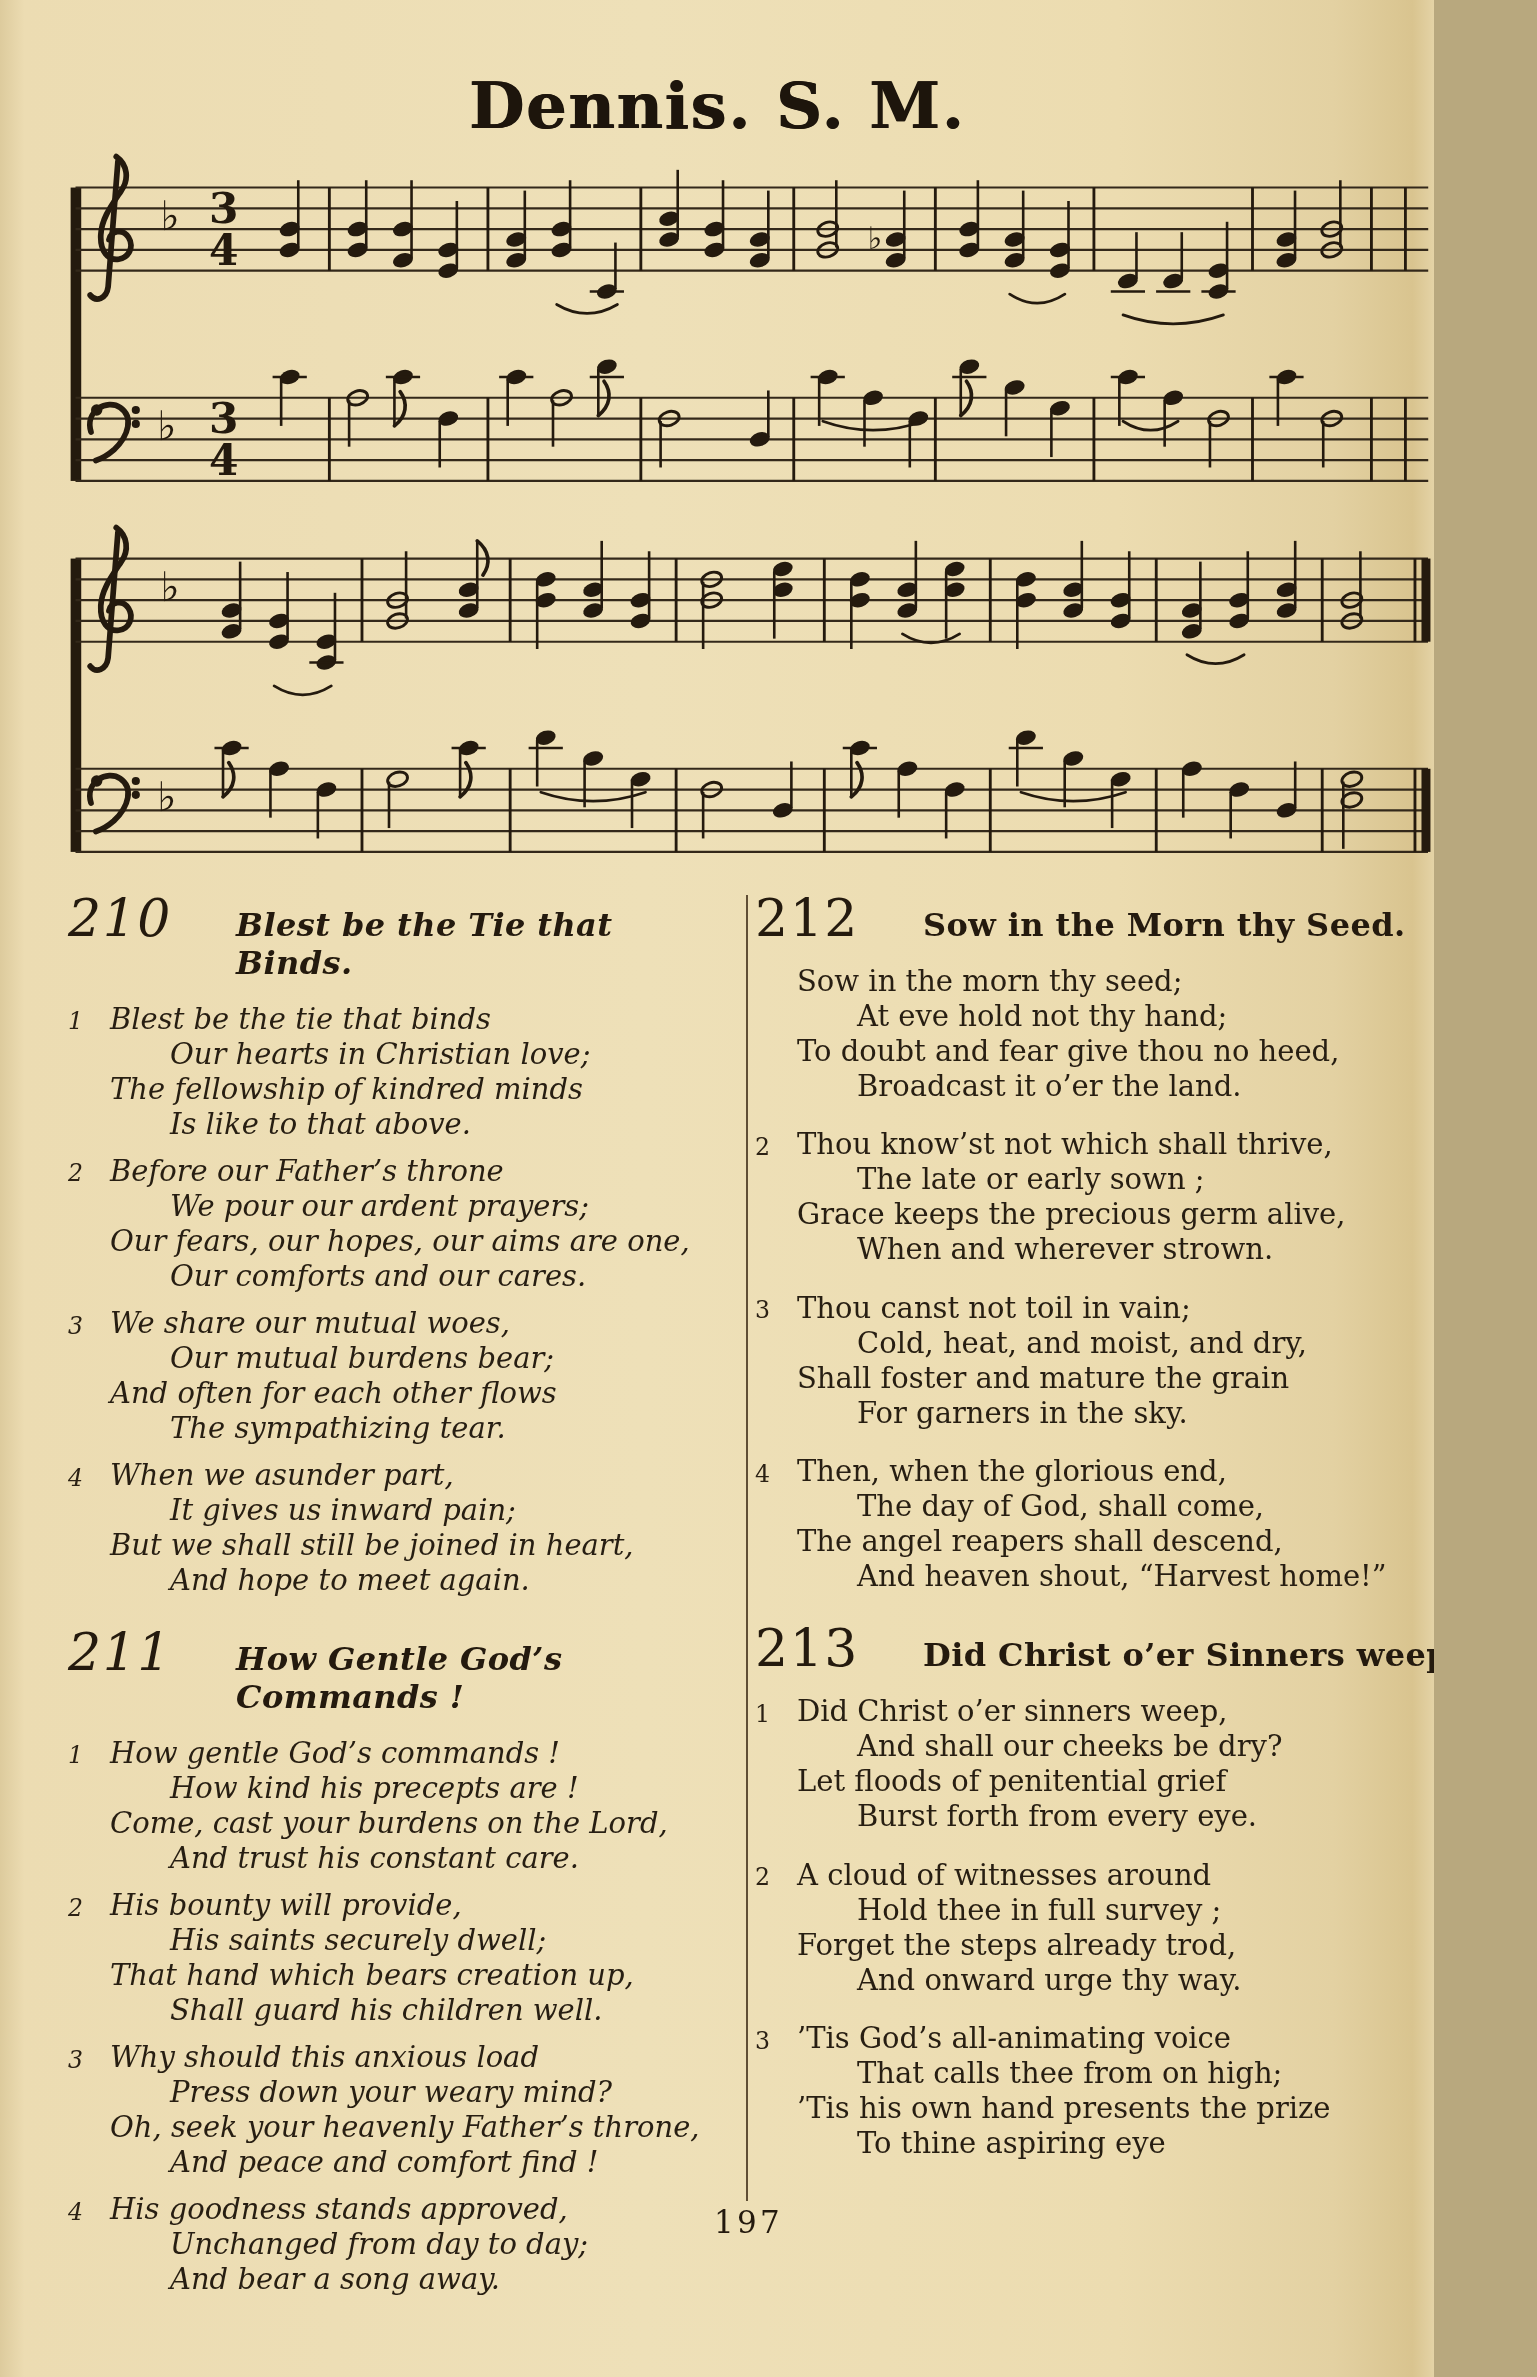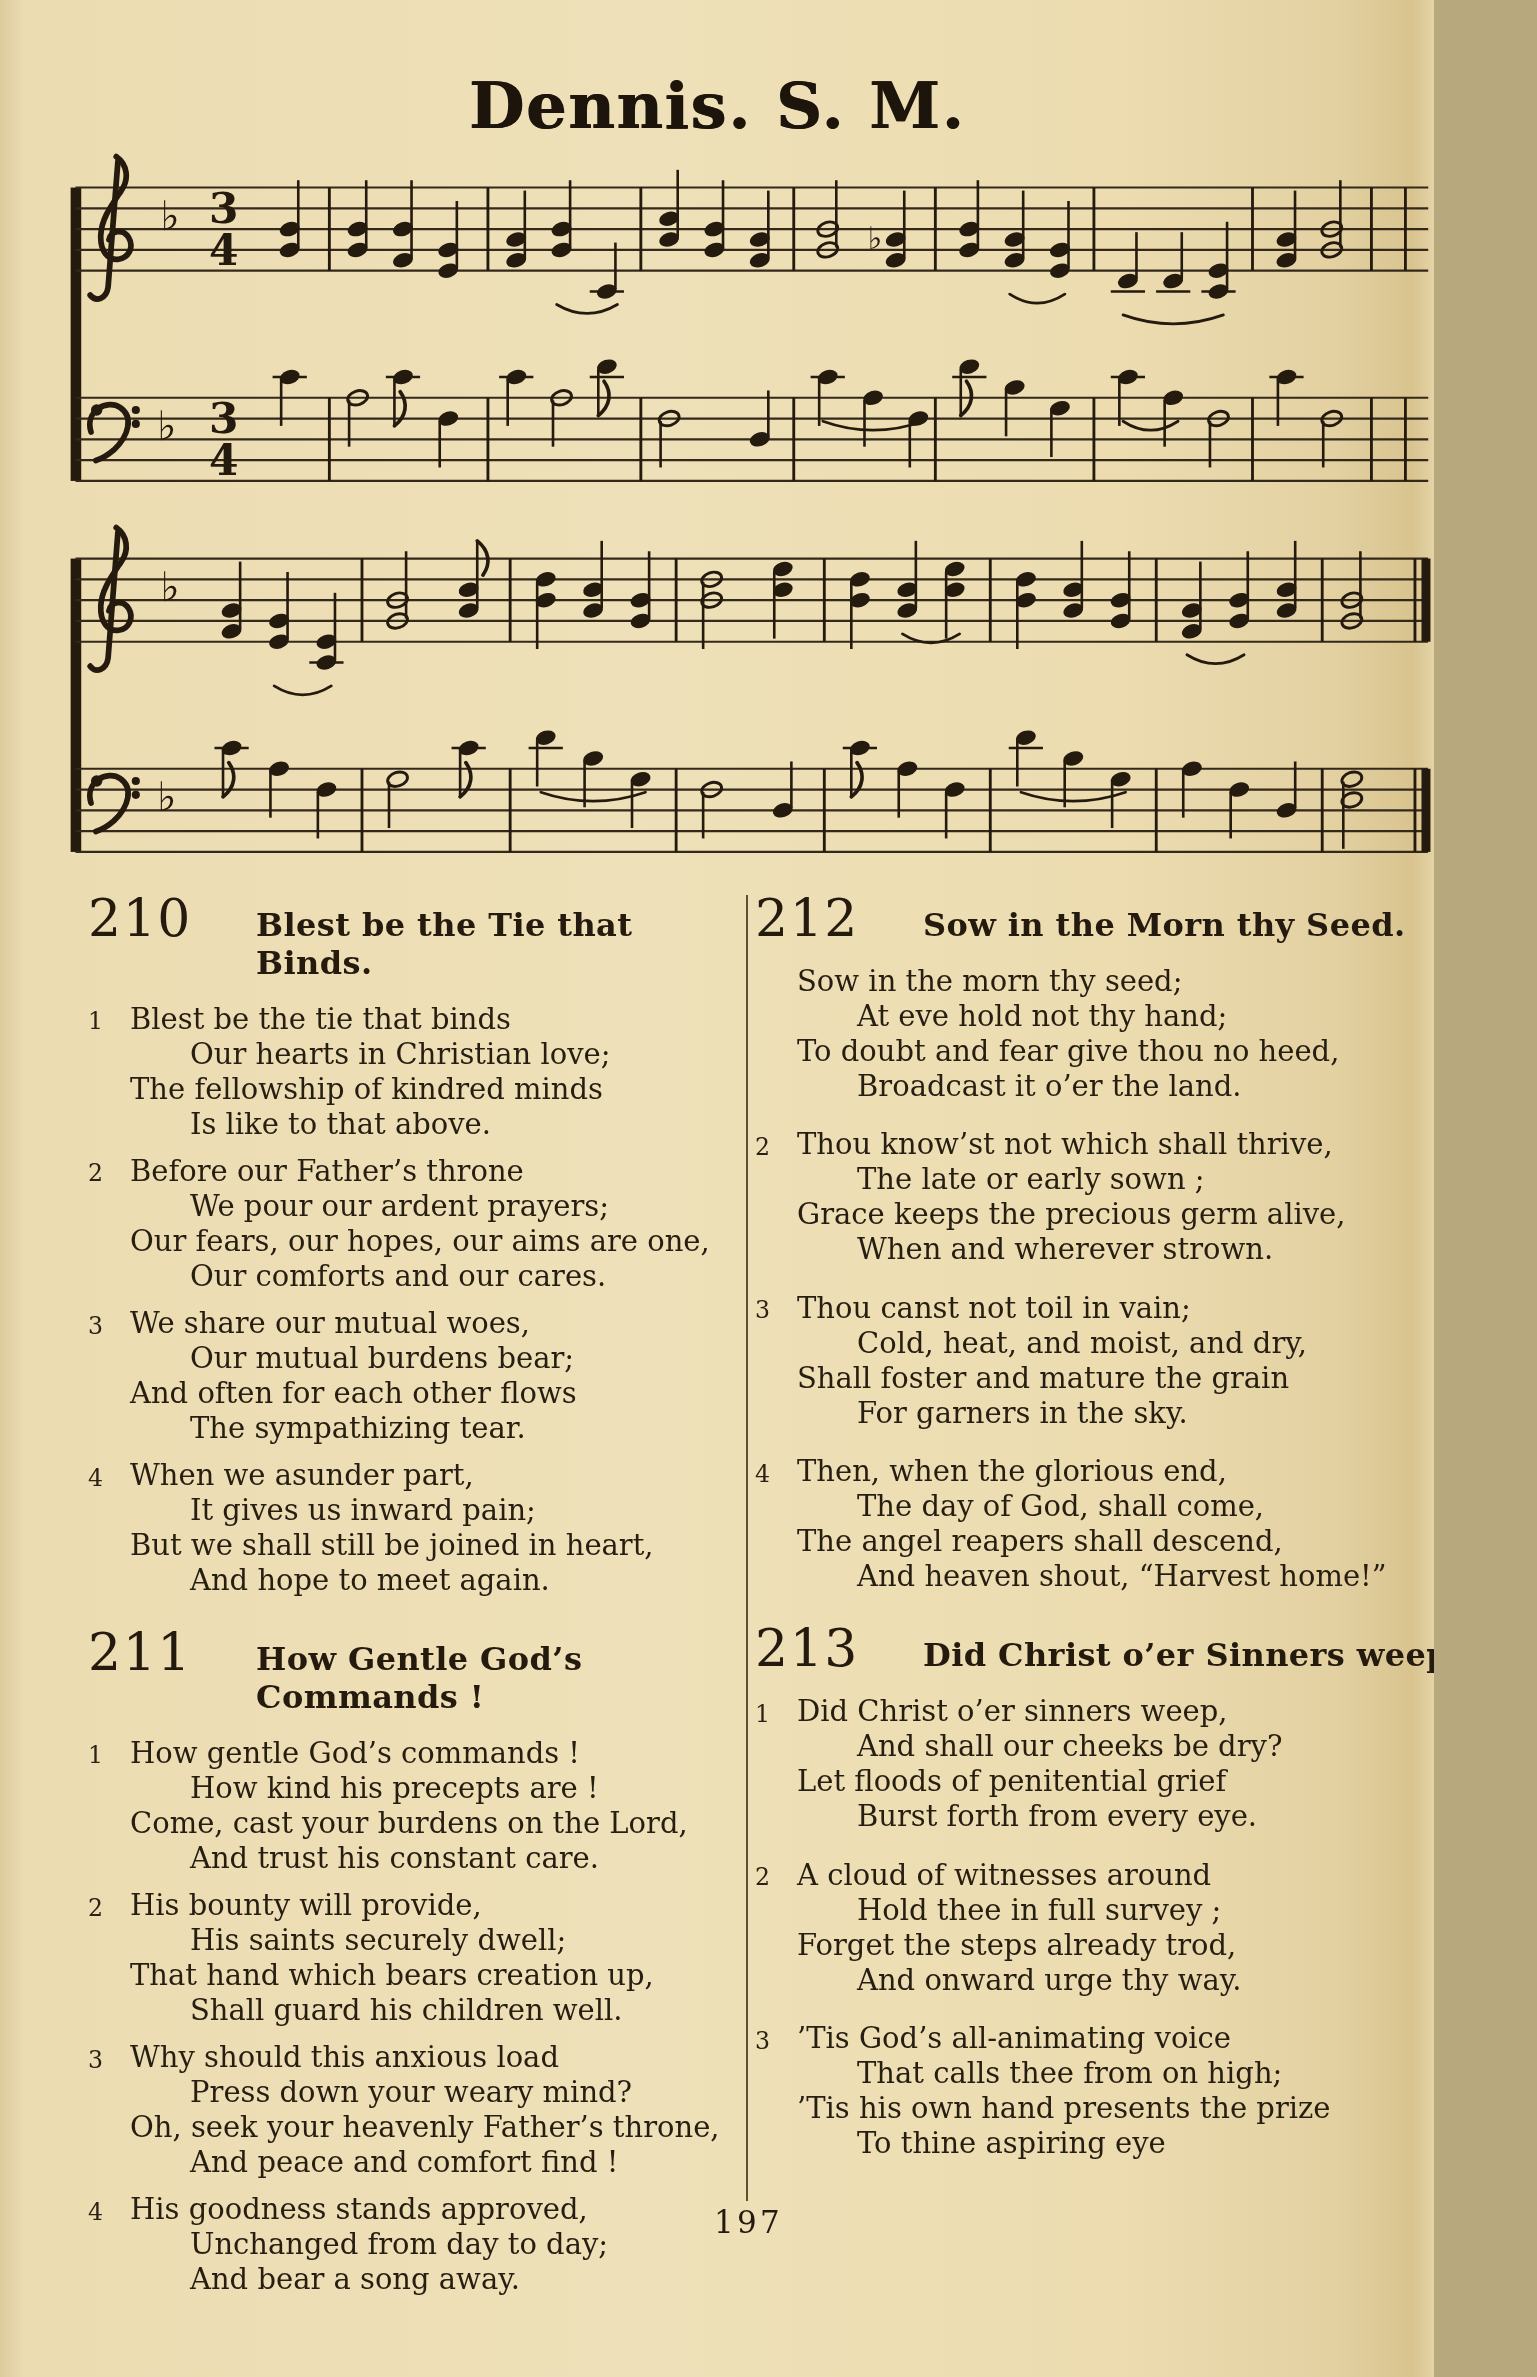--- a/index.html
+++ b/index.html
@@ -19,21 +19,21 @@
     text-shadow:0.8px 0 0 #1d150c;
   }
   svg.music{position:absolute;left:69px;overflow:visible;}
   #sys1{top:167px;}
   #sys2{top:538px;}
   .divider{
     position:absolute;left:746px;top:895px;width:2.4px;height:1306px;
     background:#46351e;opacity:.85;
   }
   .col{position:absolute;top:892px;}
-  #col-left{left:88px;width:672px;}
+  #col-left{left:68px;width:672px;font-style:italic;}
   #col-right{left:755px;width:743px;}
   .hymn-head{display:flex;align-items:baseline;margin:0 0 19.6px 0;}
   .hymn + .hymn .hymn-head{margin-top:28px;}
   .hymn-number{font-size:52px;line-height:1;letter-spacing:1.6px;color:#241a0e;}
   .hymn-title{font-size:32px;font-weight:bold;margin-left:64px;letter-spacing:0.4px;color:#241a0e;}
   .verse{display:flex;}
   #col-left .verse{margin-bottom:12.2px;}
   #col-right .verse{margin-bottom:23.6px;}
   .verse-num{flex:none;width:42px;font-size:23.6px;padding-top:5.7px;color:#2b2114;}
   .verse-lines{flex:1;}

